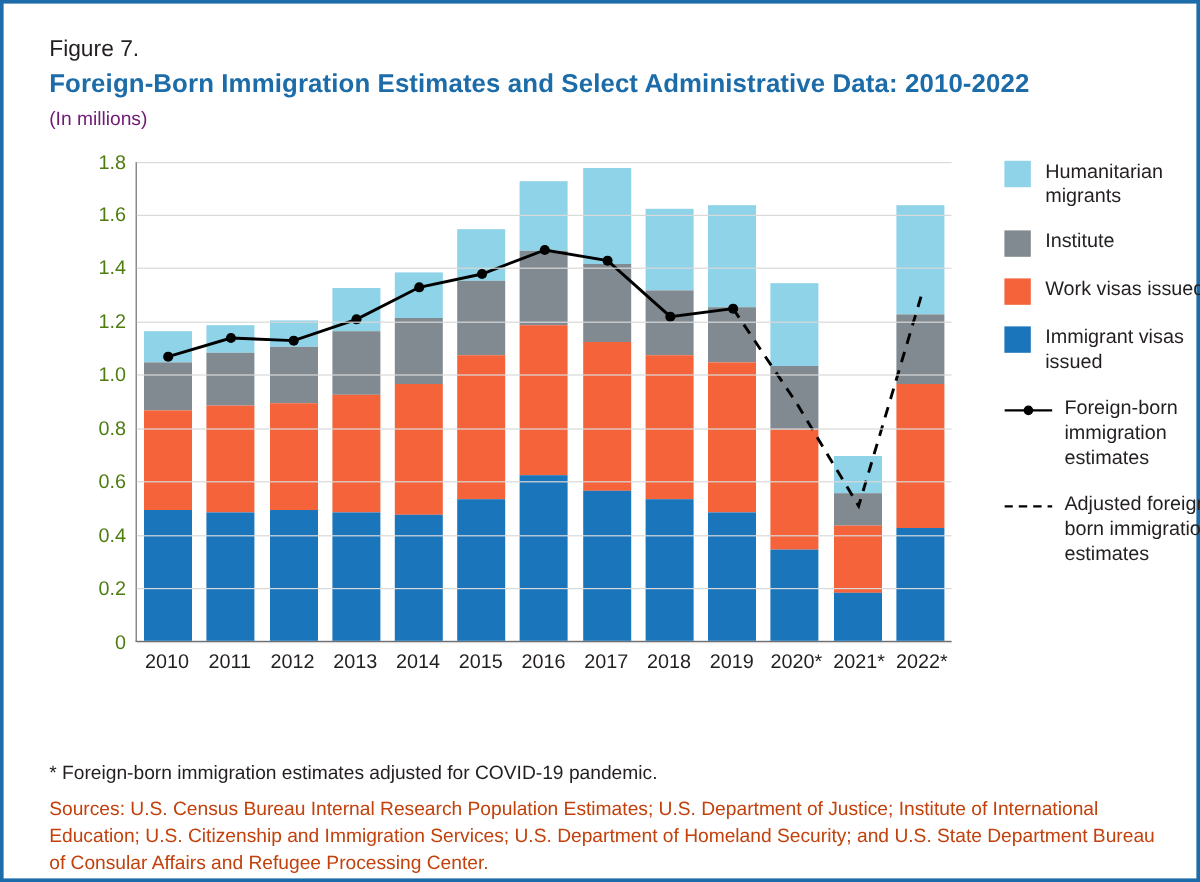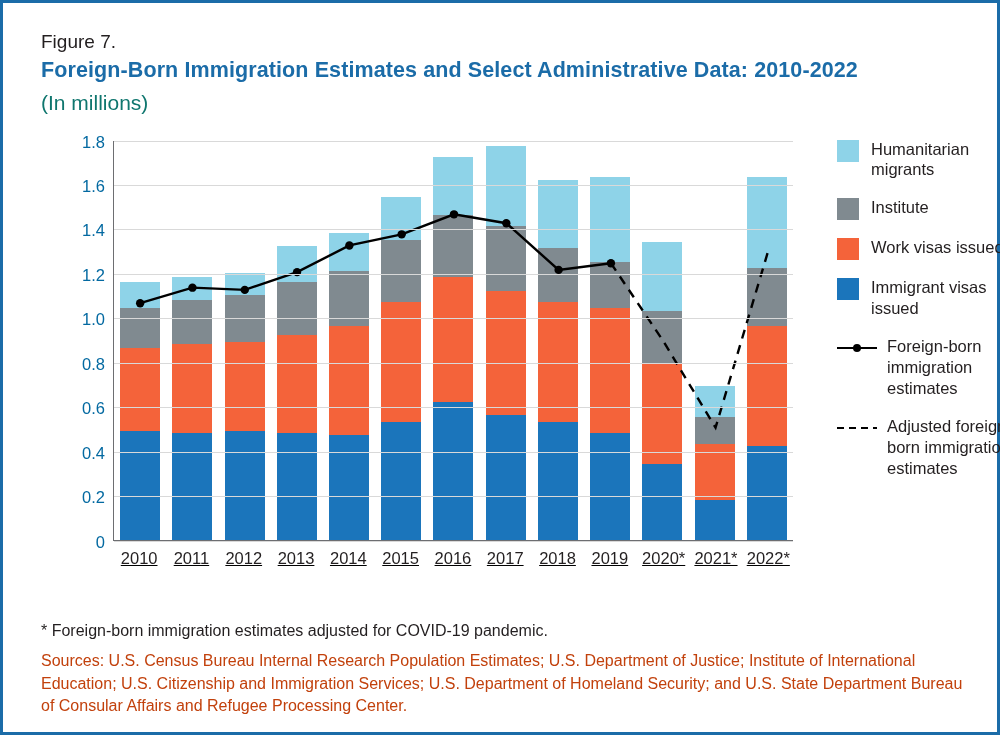--- a/index.html
+++ b/index.html
@@ -29,22 +29,22 @@
   }
   .fig-title {
     font-size: 21.5px;
     font-weight: bold;
     color: #1b6ca8;
     line-height: 1.28;
     margin: 0 0 2px 4px;
     letter-spacing: 0.1px;
   }
   .fig-sub {
-    font-size: 21px;
-    color: #0f766e;
+    font-size: 16px;
+    color: #701a75;
     margin: 6px 0 0 4px;
   }
 
   
   .chart-wrap {
     position: relative;
     margin-top: 16px;
     height: 450px;
   }
   .plot {
@@ -62,21 +62,21 @@
     left: 0;
     width: 100%;
     border-top: 1px solid #d9d9d9;
   }
   .ytick {
     position: absolute;
     right: 100%;
     transform: translateY(-50%);
     padding-right: 9px;
     font-size: 16.5px;
-    color: #0369a1;
+    color: #4d7c0f;
     white-space: nowrap;
   }
   .bars {
     position: absolute;
     inset: 0;
     display: flex;
     align-items: flex-end;
     justify-content: space-around;
   }
   .barcol {
@@ -88,21 +88,20 @@
     justify-content: flex-end;
   }
   .seg { width: 100%; }
   .xlabels {
     position: absolute;
     left: 76px;
     top: 418px;
     width: 680px;
     display: flex;
     justify-content: space-around;
-    text-decoration: underline;
   }
   .xlab {
     width: 40px;
     text-align: center;
     font-size: 16.5px;
     color: #231f20;
   }
   .overlay {
     position: absolute;
     left: 0;
@@ -143,21 +142,21 @@
     font-size: 16.5px;
     color: #231f20;
     line-height: 1.27;
   }
 
   
   .notes {
     position: absolute;
     left: 38px;
     right: 34px;
-    bottom: 14px;
+    bottom: 0;
   }
   .note {
     font-size: 16px;
     color: #231f20;
     margin-bottom: 10px;
   }
   .sources {
     font-size: 16px;
     color: #c2410c;
     line-height: 1.42;

